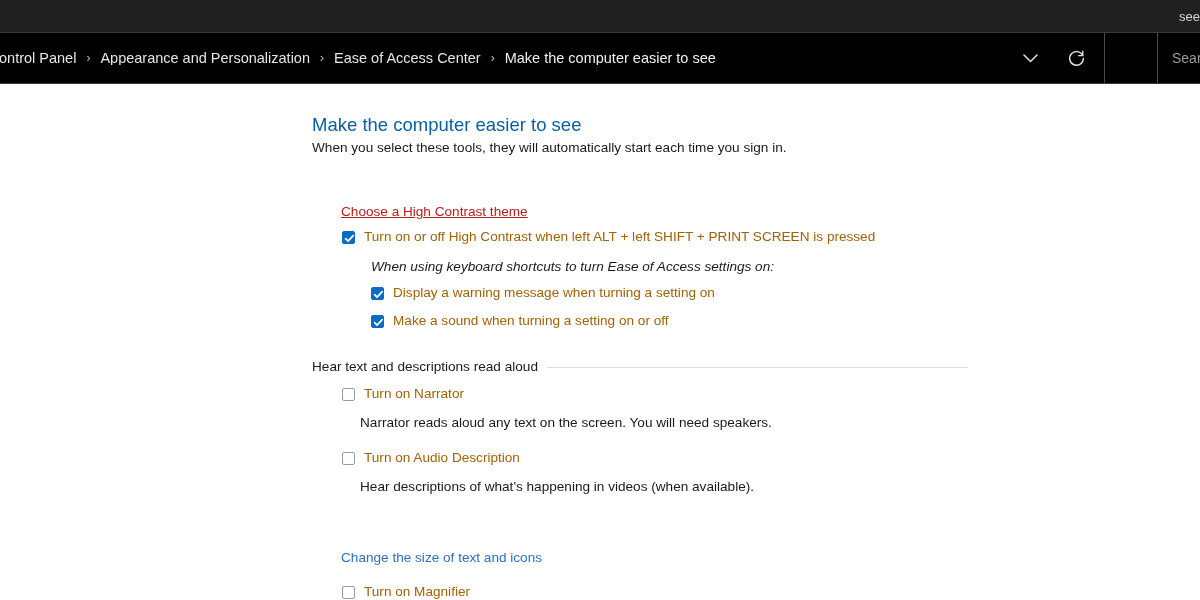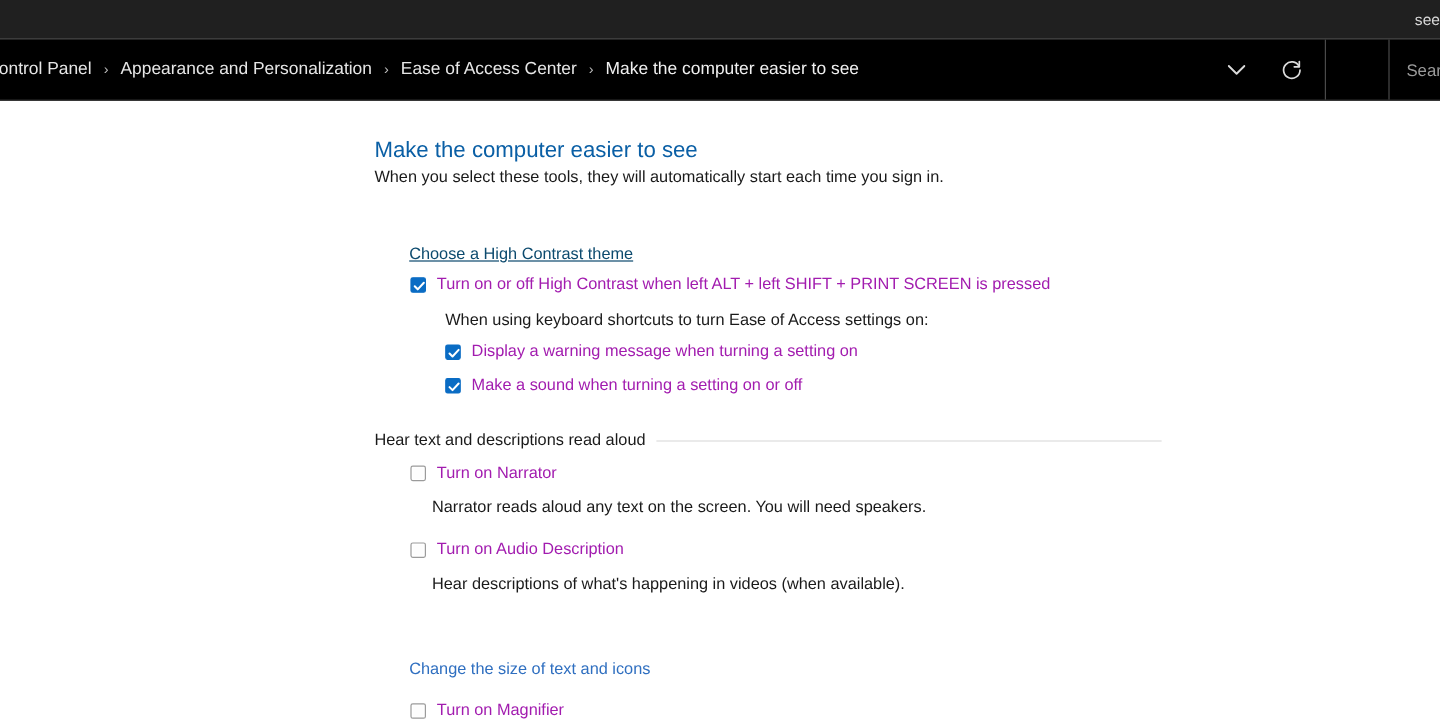--- a/index.html
+++ b/index.html
@@ -106,21 +106,21 @@
   }
   .section-rule {
     flex:1; height:1px; background:#dcdcdc;
   }
 
   .link {
     color:#2f6fc0; font-size:13.6px; line-height:1;
     white-space:nowrap; text-decoration:none; display:inline-block;
   }
   .link-hover {
-    color:#0c4a6e; text-decoration:underline;
+    color:#b91c1c; text-decoration:underline;
   }
 
   .row {
     display:flex; align-items:flex-start;
     white-space:nowrap;
   }
   .cb {
     width:13px; height:13px; flex:0 0 13px;
     border-radius:2px; position:relative;
     margin-top:1px;
@@ -130,21 +130,21 @@
     border:1px solid #9b9b9b;
     box-shadow:inset 0 0 0 1px #ffffff;
   }
   .cb-on {
     background:#0a6cc4;
     border:1px solid #0a6cc4;
   }
   .cb-on svg { position:absolute; left:1px; top:1px; }
   .row-label {
     font-size:13.6px; line-height:13px;
-    color:#a21caf; padding-left:9px;
+    color:#a16207; padding-left:9px;
     white-space:nowrap;
   }
   .desc {
     font-size:13.6px; line-height:1; color:#1a1a1a;
     white-space:nowrap;
   }
 </style>
 </head>
 <body>
 
@@ -197,21 +197,21 @@
 
     <div class="row" style="position:absolute;left:342px;top:140px;">
       <span class="cb cb-on">
         <svg width="11" height="11" viewBox="0 0 11 11">
           <path d="M1.6 5.6 L4.1 8.1 L9.2 2.6" fill="none" stroke="#ffffff" stroke-width="1.7" stroke-linecap="round" stroke-linejoin="round"></path>
         </svg>
       </span>
       <span class="row-label">Turn on or off High Contrast when left ALT + left SHIFT + PRINT SCREEN is pressed</span>
     </div>
 
-    <div class="desc" style="position:absolute;left:371px;top:170px;">When using keyboard shortcuts to turn Ease of Access settings on:</div>
+    <div class="desc" style="position:absolute;left:371px;top:170px;font-style:italic;">When using keyboard shortcuts to turn Ease of Access settings on:</div>
 
     <div class="row" style="position:absolute;left:371px;top:224px;">
       <span class="cb cb-on">
         <svg width="11" height="11" viewBox="0 0 11 11">
           <path d="M1.6 5.6 L4.1 8.1 L9.2 2.6" fill="none" stroke="#ffffff" stroke-width="1.7" stroke-linecap="round" stroke-linejoin="round"></path>
         </svg>
       </span>
       <span class="row-label">Make a sound when turning a setting on or off</span>
     </div>
 

